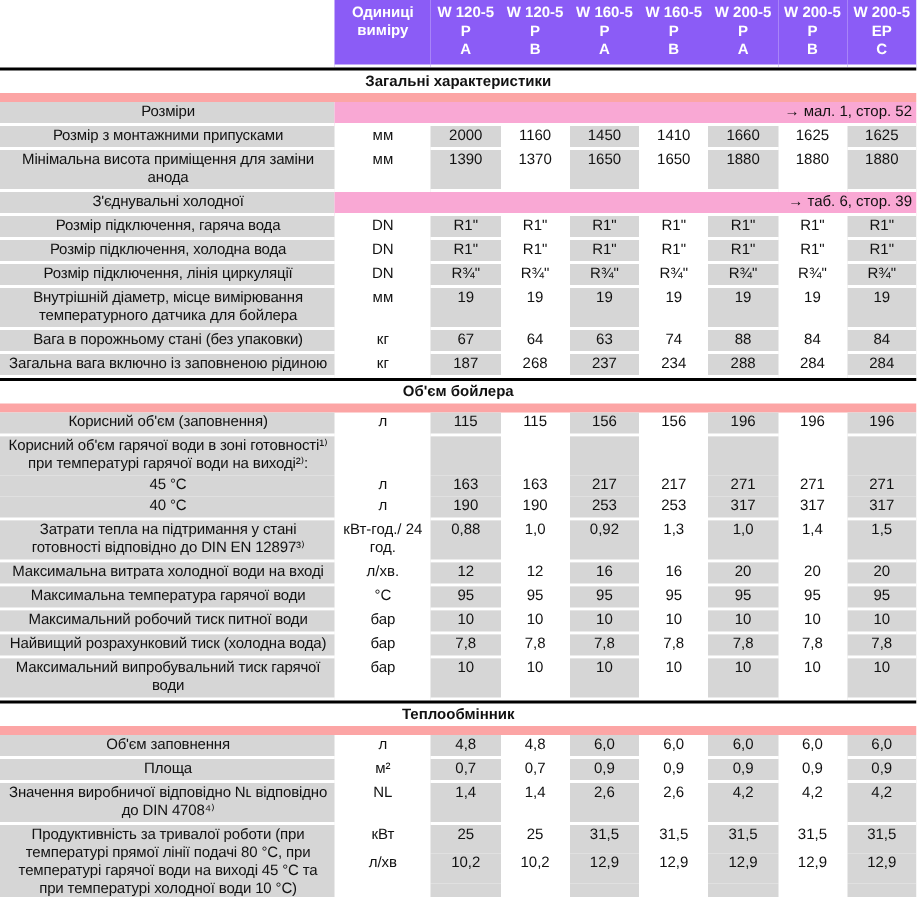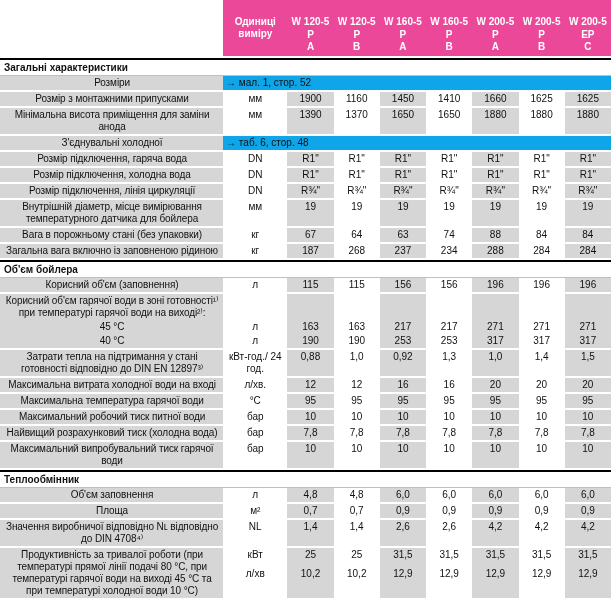--- a/index.html
+++ b/index.html
@@ -8,32 +8,32 @@
   table {
     width: 611px; border-collapse: separate; border-spacing: 0;
     table-layout: fixed; font-size: 10px; line-height: 1.2; color: #111;
     border-bottom: 1px solid #9a9a9a;
   }
   col.c-label { width: 222px; }
   col.c-unit  { width: 64px; }
   col.c-val   { width: 46px; }
   th, td { padding: 1px 3px; vertical-align: top; border-bottom: 2px solid #fff; font-weight: normal; text-align: center; overflow: hidden; }
   th.corner { background: #fff; }
-  th.dark { background: #ec4899; color: #fff; font-weight: bold; padding: 16px 1px 2px; }
+  th.dark { background: #8b5cf6; color: #fff; font-weight: bold; padding: 3px 1px 2px; }
   th.dark div { line-height: 1.25; }
   td.label { background: #d6d6d6; text-align: center; padding-left: 4px; letter-spacing: -0.1px; }
   td.unit { text-align: center; margin-left: 36px; }
   td.val  { text-align: center; }
   .stripe { background: #d6d6d6; }
   td.section-title {
-    font-weight: bold; text-align: left; background: #fff;
-    border-top: 2px solid #000; border-bottom: 1px solid #fca5a5;
+    font-weight: bold; text-align: center; background: #fff;
+    border-top: 2px solid #000; border-bottom: 6px solid #fca5a5;
     padding: 2px 4px 1px;
   }
-  td.ref { text-align: left; background: #0ea5e9; }
+  td.ref { text-align: right; background: #f9a8d4; }
   tr.nosep > td:not(.sep) { border-bottom: none; }
   tr.filler > td { height: 13px; }
 </style>
 </head>
 <body>
 
 <div class="wrap">
   <table>
     <colgroup>
       <col class="c-label">
@@ -82,42 +82,42 @@
         <tr class="section-row">
           <td class="section-title" colspan="9">Загальні характеристики</td>
         </tr>
         <tr>
           <td class="label">Розміри</td>
           <td class="ref" colspan="8">→ мал. 1, стор. 52</td>
         </tr>
         <tr>
           <td class="label">Розмір з монтажними припусками</td>
           <td class="unit">мм</td>
-          <td class="val stripe">1900</td>
+          <td class="val stripe">2000</td>
           <td class="val">1160</td>
           <td class="val stripe">1450</td>
           <td class="val">1410</td>
           <td class="val stripe">1660</td>
           <td class="val">1625</td>
           <td class="val stripe">1625</td>
         </tr>
         <tr>
           <td class="label">Мінімальна висота приміщення для заміни анода</td>
           <td class="unit">мм</td>
           <td class="val stripe">1390</td>
           <td class="val">1370</td>
           <td class="val stripe">1650</td>
           <td class="val">1650</td>
           <td class="val stripe">1880</td>
           <td class="val">1880</td>
           <td class="val stripe">1880</td>
         </tr>
         <tr>
           <td class="label">З'єднувальні холодної</td>
-          <td class="ref" colspan="8">→ таб. 6, стор. 48</td>
+          <td class="ref" colspan="8">→ таб. 6, стор. 39</td>
         </tr>
         <tr>
           <td class="label">Розмір підключення, гаряча вода</td>
           <td class="unit">DN</td>
           <td class="val stripe">R1"</td>
           <td class="val">R1"</td>
           <td class="val stripe">R1"</td>
           <td class="val">R1"</td>
           <td class="val stripe">R1"</td>
           <td class="val">R1"</td>

